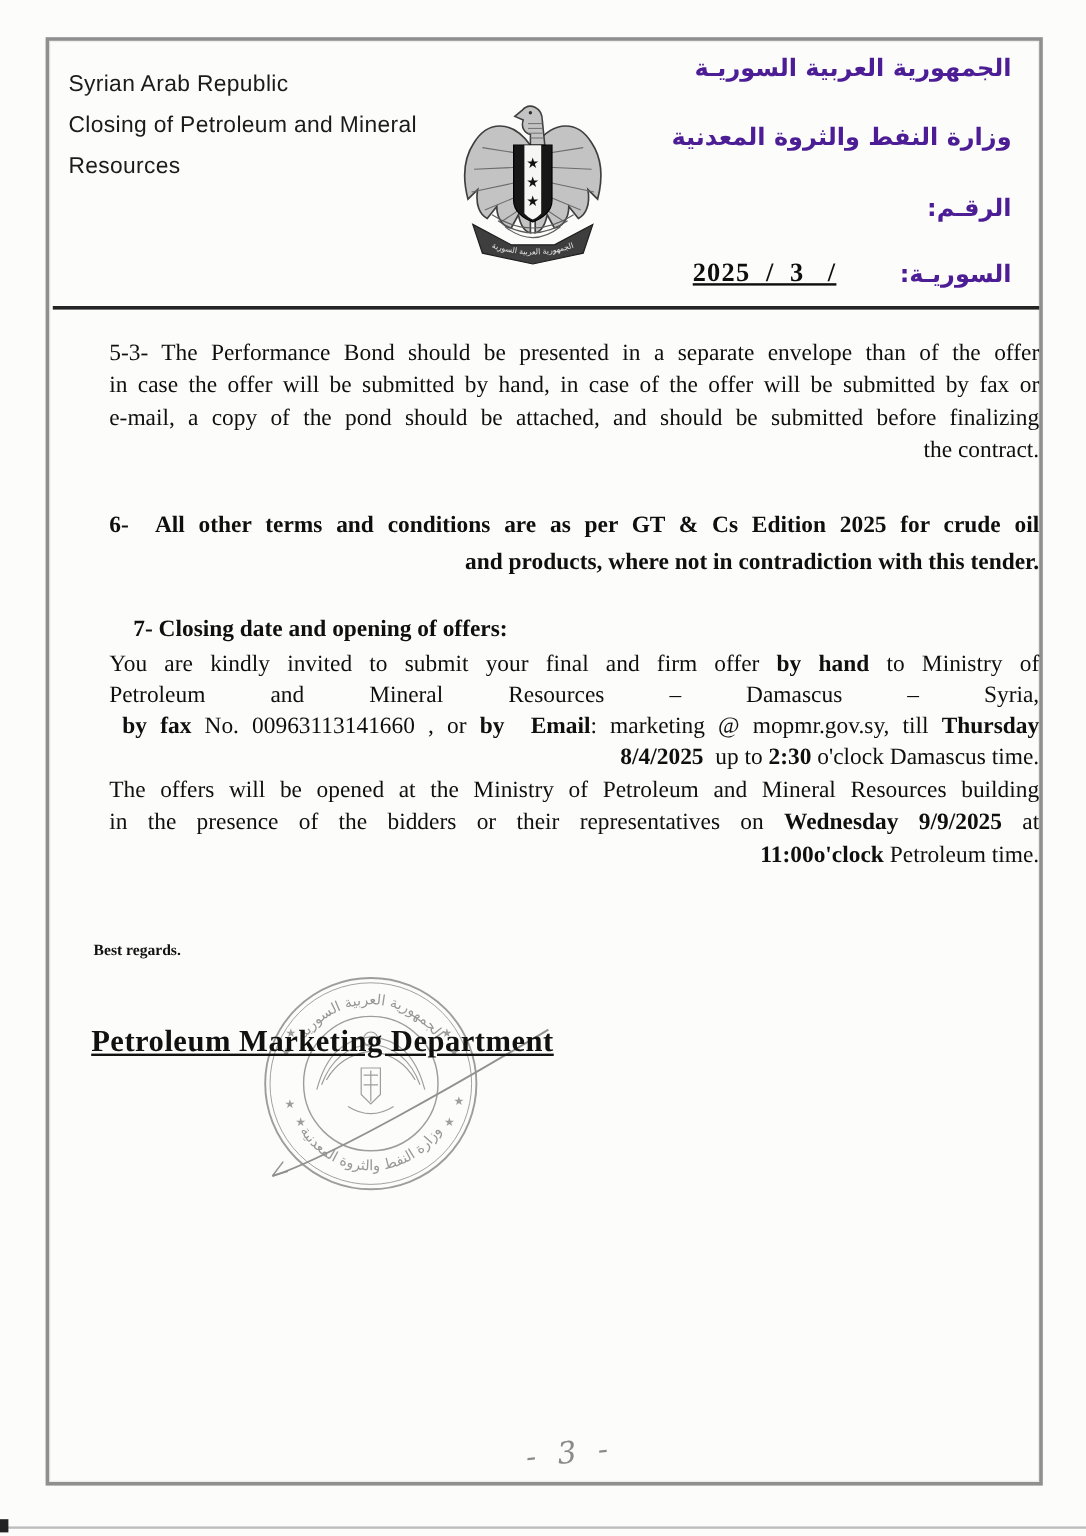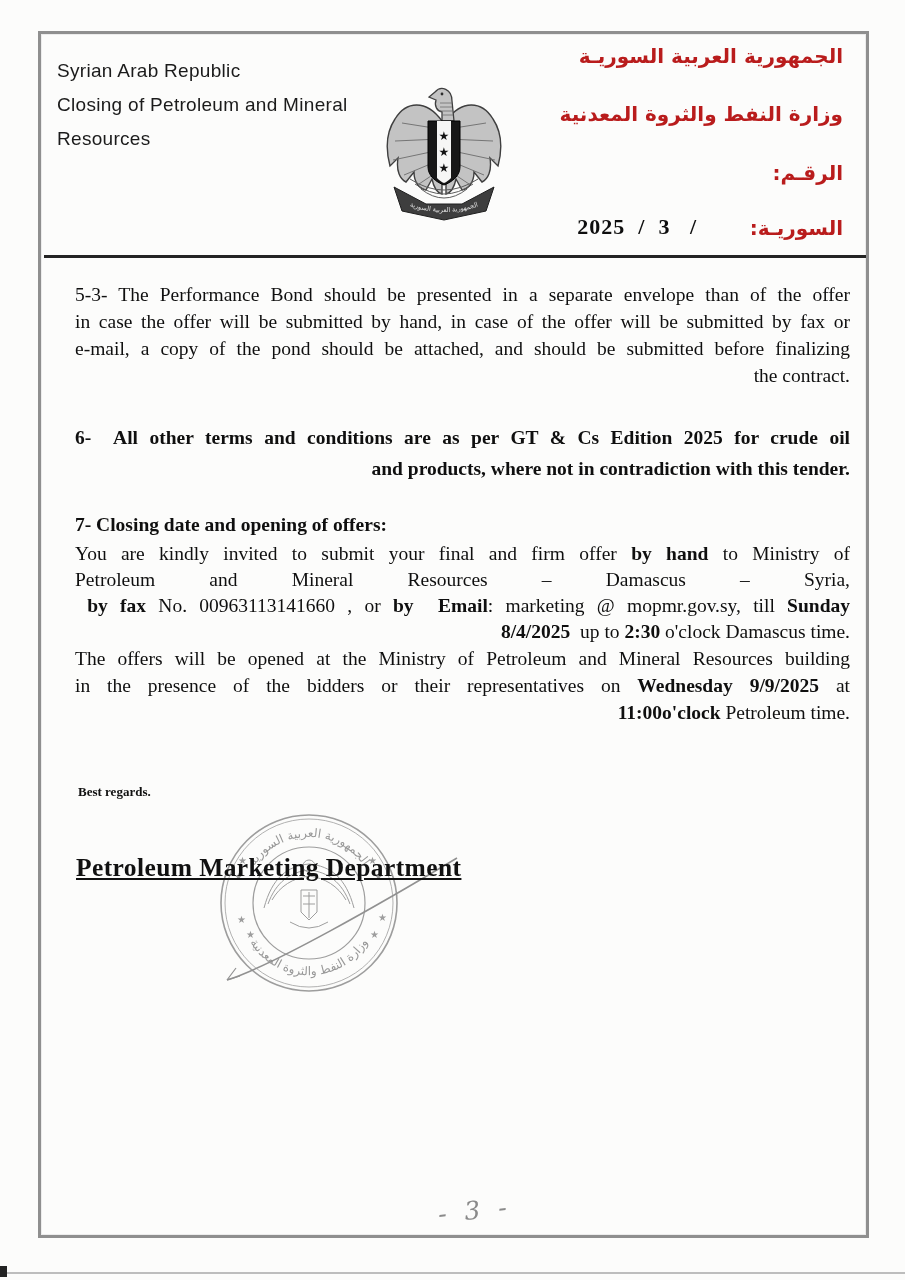--- a/index.html
+++ b/index.html
@@ -16,45 +16,45 @@
   }
   
   .hdr-left {
     position:absolute; left:57px; top:54px;
     font-family:"Liberation Sans", sans-serif;
     font-size:19px; line-height:34px; color:#1b1b1b; letter-spacing:.3px;
   }
   .ar {
     position:absolute; right:62px; direction:rtl; text-align:right;
     font-family:"DejaVu Sans", sans-serif; font-weight:bold;
-    font-size:20px; color:#b91c1c;
+    font-size:20px; color:#4c1d95;
   }
   .ar-org      { top:44px; }
   .ar-ministry { top:102px; }
   .ar-ref      { top:161px; }
   .ar-date     { top:216px; }
   .date-value {
     position:absolute; right:208px; top:214px;
     font-family:"Liberation Serif", serif; font-weight:bold; font-size:22px;
-    color:#0e0e0e; letter-spacing:1px;
+    color:#0e0e0e; letter-spacing:1px;text-decoration:underline;
   }
   .hr {
     position:absolute; left:44px; top:255px; width:822px; height:3px;
     background:#242424;
   }
   
   .para {
-    position:absolute; left:75px; width:775px;
+    position:absolute; left:91px; width:775px;
     font-size:19.5px; color:#0f0f0f;font-family:Liberation Serif, serif;
   }
   .para .jline { text-align:justify; text-align-last:justify; }
   .para .lline { text-align:right; }
   .sec53 { top:281px; }  .sec53 div { line-height:27px; }
   .sec6  { top:422px; font-weight:bold; } .sec6 div { line-height:31px; }
-  .sec7h { top:514px; font-weight:bold; }
+  .sec7h { top:514px; font-weight:bold;margin-left:20px; }
   .sec7p1{ top:541px; } .sec7p1 div { line-height:26px; }
   .sec7p2{ top:645px; } .sec7p2 div { line-height:27px; }
   .closing {
     position:absolute; left:78px; top:784px;
     font-weight:bold; font-size:13px;
   }
   .dept {
     position:absolute; left:76px; top:853px;
     font-weight:bold; font-size:25.5px; letter-spacing:.4px; z-index:3;text-decoration:underline;
   }
@@ -139,21 +139,21 @@
   <div class="para sec6">
     <div class="jline"><b>6-&nbsp; All other terms and conditions are as per GT &amp; Cs Edition 2025 for crude oil</b></div>
     <div class="lline"><b>and products, where not in contradiction with this tender.</b></div>
   </div>
 
   <div class="para sec7h">7- Closing date and opening of offers:</div>
 
   <div class="para sec7p1">
     <div class="jline"><span>You are kindly invited to submit your final and firm offer </span><b>by hand</b><span> to Ministry of</span></div>
     <div class="jline"><span>Petroleum and Mineral Resources – Damascus – Syria,</span></div>
-    <div class="jline"><span>&nbsp;</span><b>by fax</b><span> No. 00963113141660 , or </span><b>by&nbsp; Email</b><span>: marketing @ mopmr.gov.sy, till </span><b>Sunday</b></div>
+    <div class="jline"><span>&nbsp;</span><b>by fax</b><span> No. 00963113141660 , or </span><b>by&nbsp; Email</b><span>: marketing @ mopmr.gov.sy, till </span><b>Thursday</b></div>
     <div class="lline"><b>8/4/2025</b><span>&nbsp; up to </span><b>2:30</b><span> o'clock Damascus time.</span></div>
   </div>
 
   <div class="para sec7p2">
     <div class="jline"><span>The offers will be opened at the Ministry of Petroleum and Mineral Resources building</span></div>
     <div class="jline"><span>in the presence of the bidders or their representatives on </span><b>Wednesday 9/9/2025</b><span> at</span></div>
     <div class="lline"><b>11:00o'clock</b><span> Petroleum time.</span></div>
   </div>
 
   <div class="closing">Best regards.</div>

